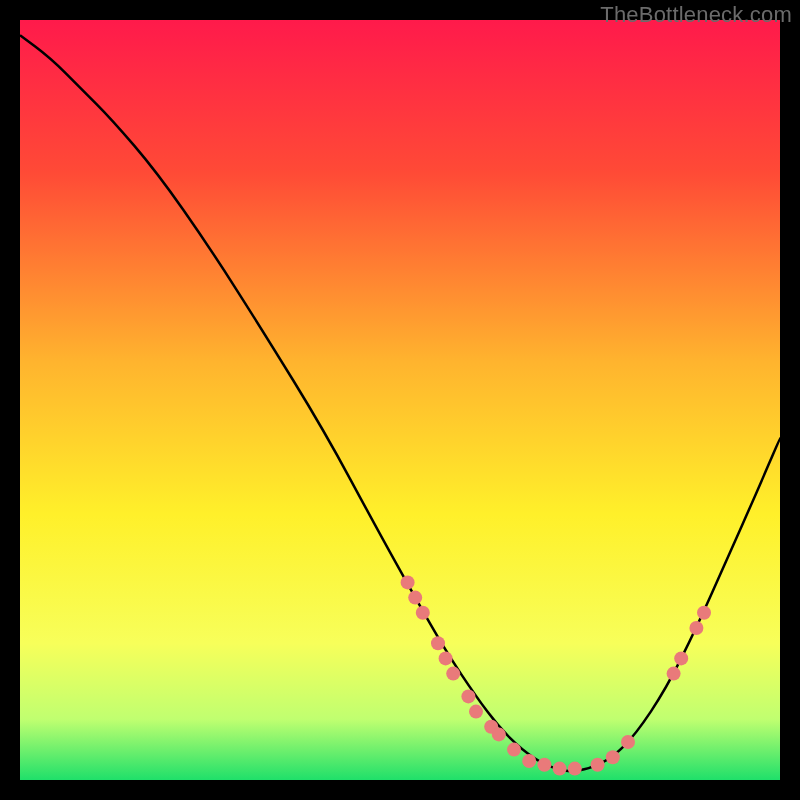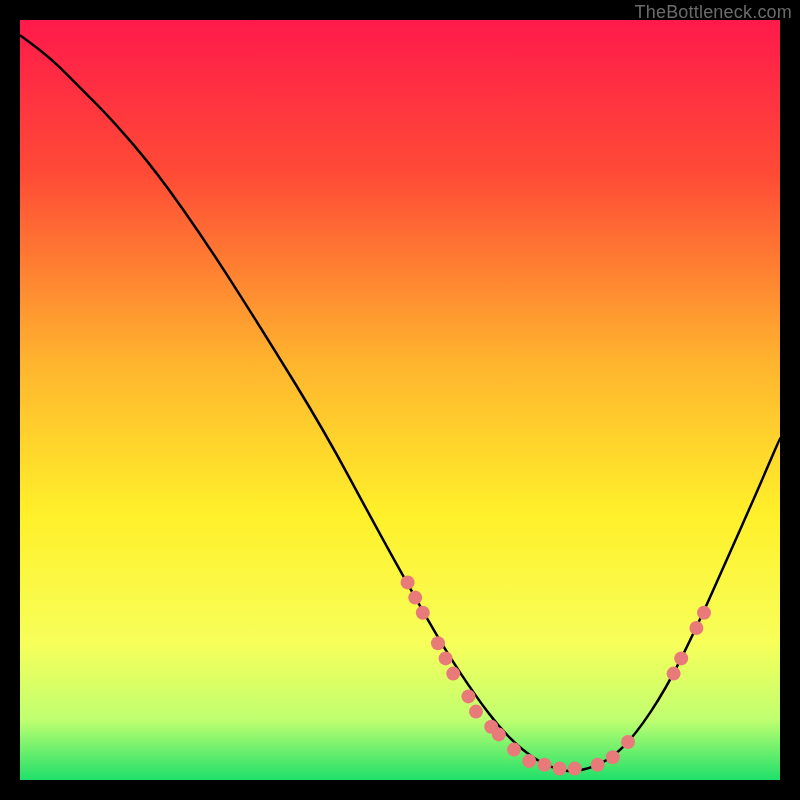--- a/index.html
+++ b/index.html
@@ -18,21 +18,21 @@
     top: 20px;
     width: 760px;
     height: 760px;
     overflow: hidden;
   }
   .watermark {
     position: absolute;
     top: 2px;
     right: 8px;
     color: #6b6b6b;
-    font-size: 18px;
+    font-size: 22px;
     font-weight: 500;
     letter-spacing: 0.2px;
     z-index: 10;
   }
   svg {
     display: block;
   }
 </style>
 </head>
 <body>

